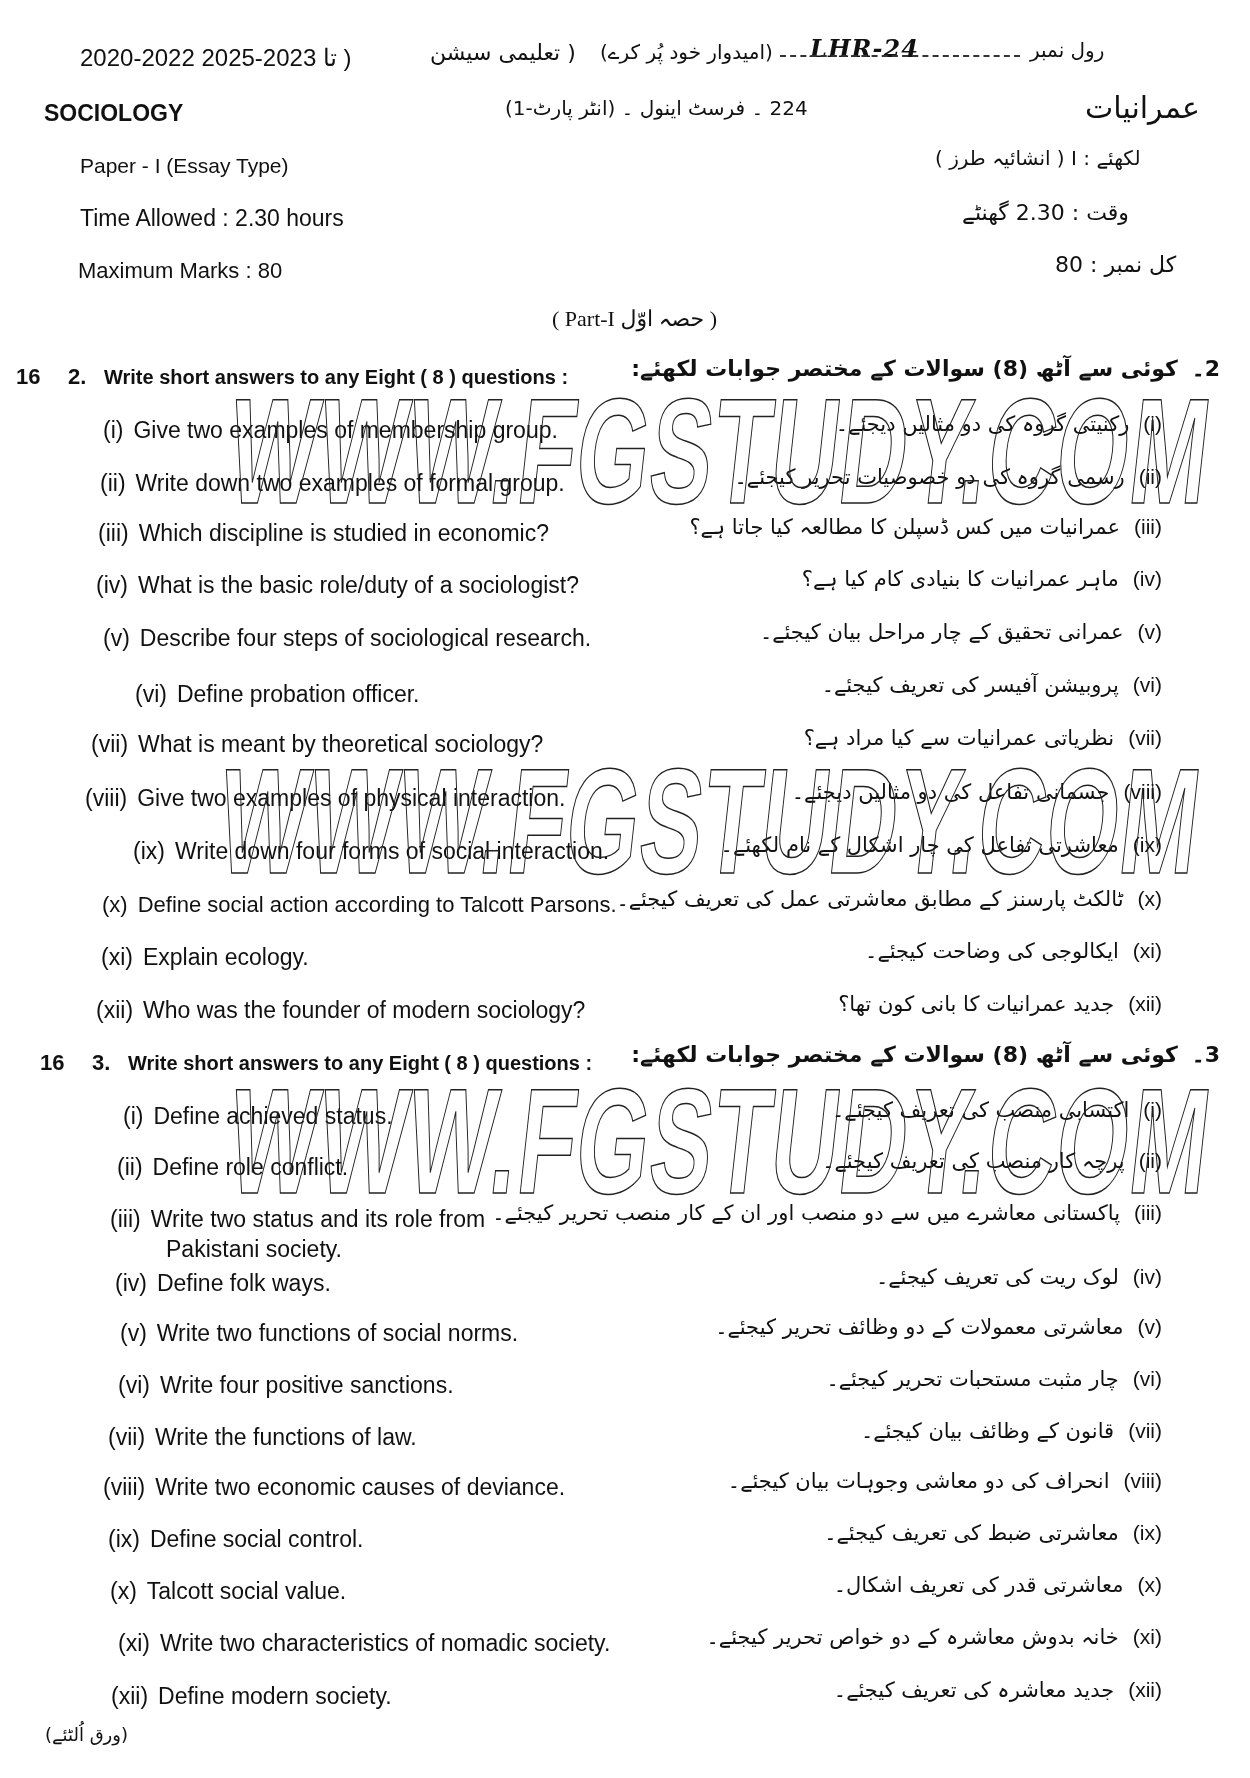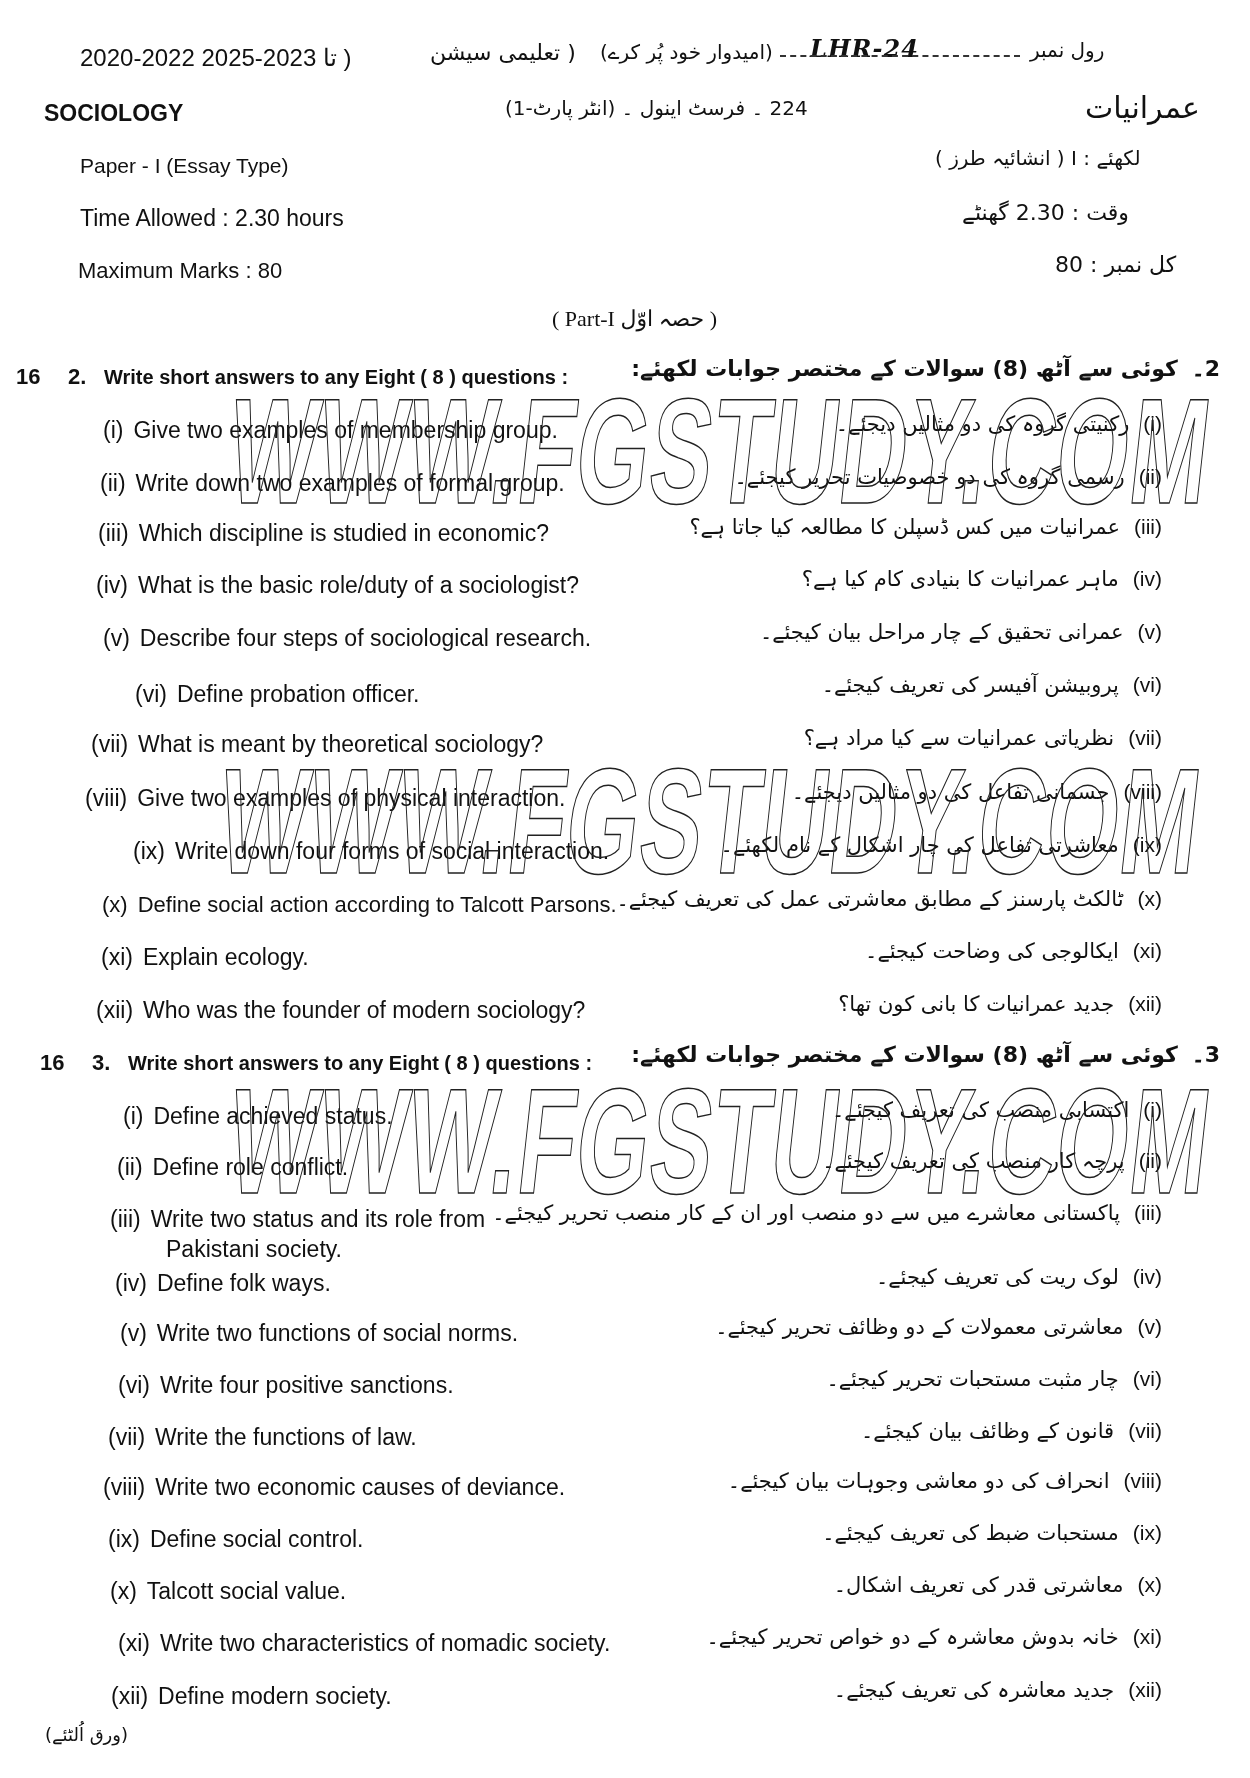--- a/index.html
+++ b/index.html
@@ -134,21 +134,21 @@
     <div class="abs en-item" style="left:118px; top:1372px;"><span class="num">(vi)</span><span>Write four positive sanctions.</span></div>
     <div class="abs urdu ur-item" style="right:88px; top:1367px;"><span class="ur-num">(vi)</span><span>چار مثبت مستحبات تحریر کیجئے۔</span></div>
 
     <div class="abs en-item" style="left:108px; top:1424px;"><span class="num">(vii)</span><span>Write the functions of law.</span></div>
     <div class="abs urdu ur-item" style="right:88px; top:1419px;"><span class="ur-num">(vii)</span><span>قانون کے وظائف بیان کیجئے۔</span></div>
 
     <div class="abs en-item" style="left:103px; top:1474px;"><span class="num">(viii)</span><span>Write two economic causes of deviance.</span></div>
     <div class="abs urdu ur-item" style="right:88px; top:1469px;"><span class="ur-num">(viii)</span><span>انحراف کی دو معاشی وجوہات بیان کیجئے۔</span></div>
 
     <div class="abs en-item" style="left:108px; top:1526px;"><span class="num">(ix)</span><span>Define social control.</span></div>
-    <div class="abs urdu ur-item" style="right:88px; top:1521px;"><span class="ur-num">(ix)</span><span>مستحبات ضبط کی تعریف کیجئے۔</span></div>
+    <div class="abs urdu ur-item" style="right:88px; top:1521px;"><span class="ur-num">(ix)</span><span>معاشرتی ضبط کی تعریف کیجئے۔</span></div>
 
     <div class="abs en-item" style="left:110px; top:1578px;"><span class="num">(x)</span><span>Talcott social value.</span></div>
     <div class="abs urdu ur-item" style="right:88px; top:1573px;"><span class="ur-num">(x)</span><span>معاشرتی قدر کی تعریف اشکال۔</span></div>
 
     <div class="abs en-item" style="left:118px; top:1630px;"><span class="num">(xi)</span><span>Write two characteristics of nomadic society.</span></div>
     <div class="abs urdu ur-item" style="right:88px; top:1625px;"><span class="ur-num">(xi)</span><span>خانہ بدوش معاشرہ کے دو خواص تحریر کیجئے۔</span></div>
 
     <div class="abs en-item" style="left:111px; top:1683px;"><span class="num">(xii)</span><span>Define modern society.</span></div>
     <div class="abs urdu ur-item" style="right:88px; top:1678px;"><span class="ur-num">(xii)</span><span>جدید معاشرہ کی تعریف کیجئے۔</span></div>
   </div>

